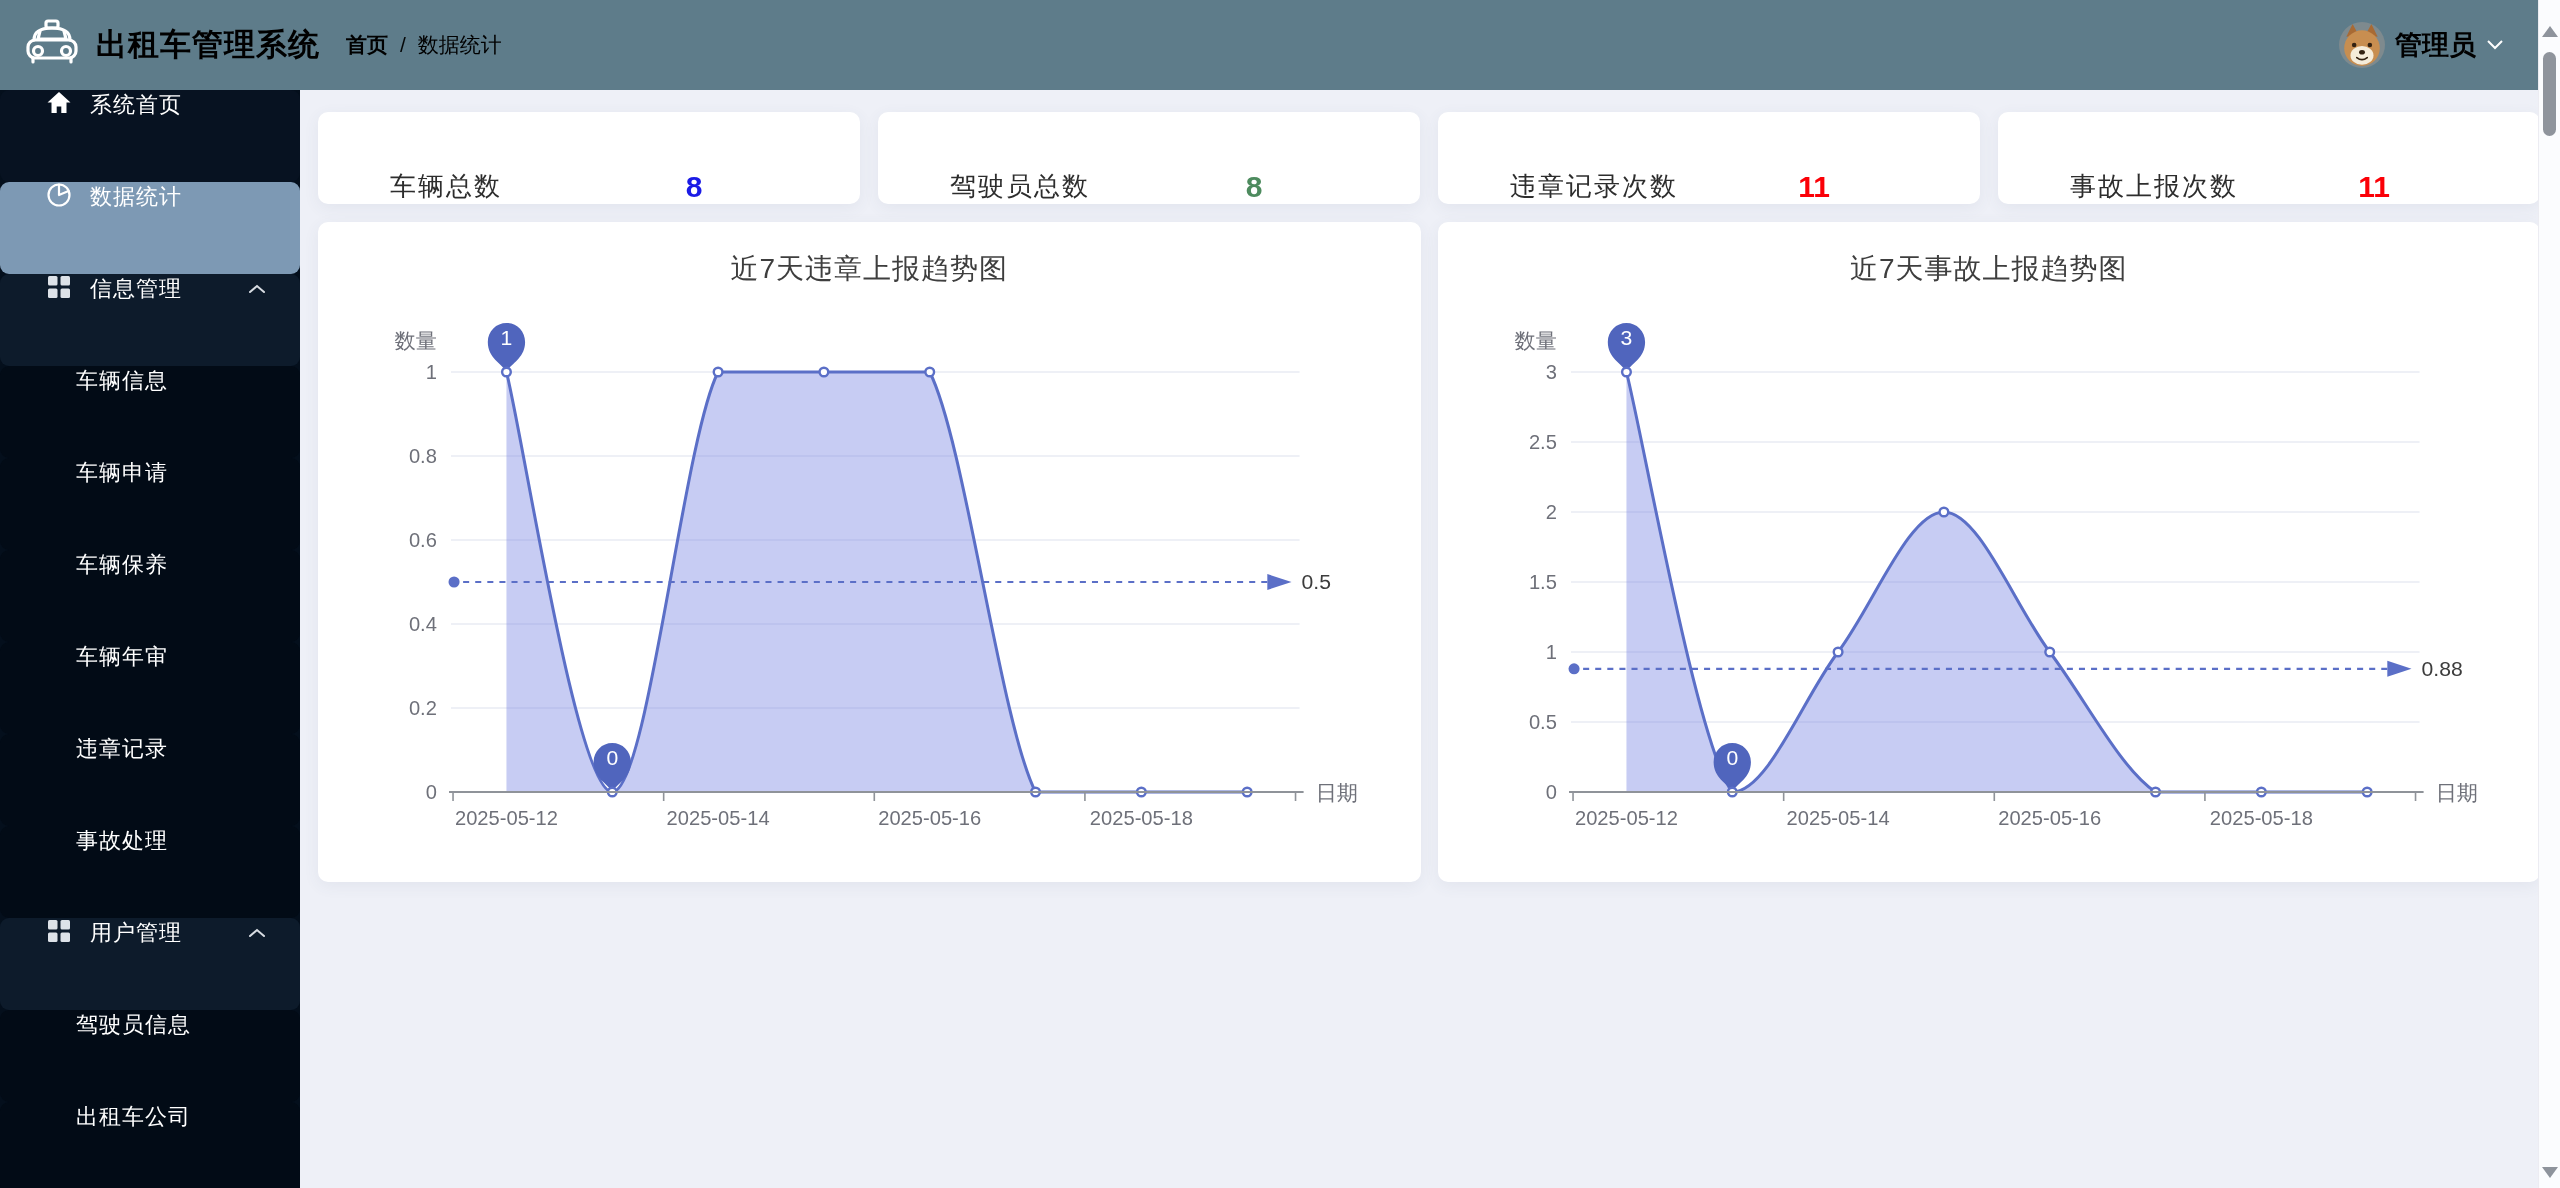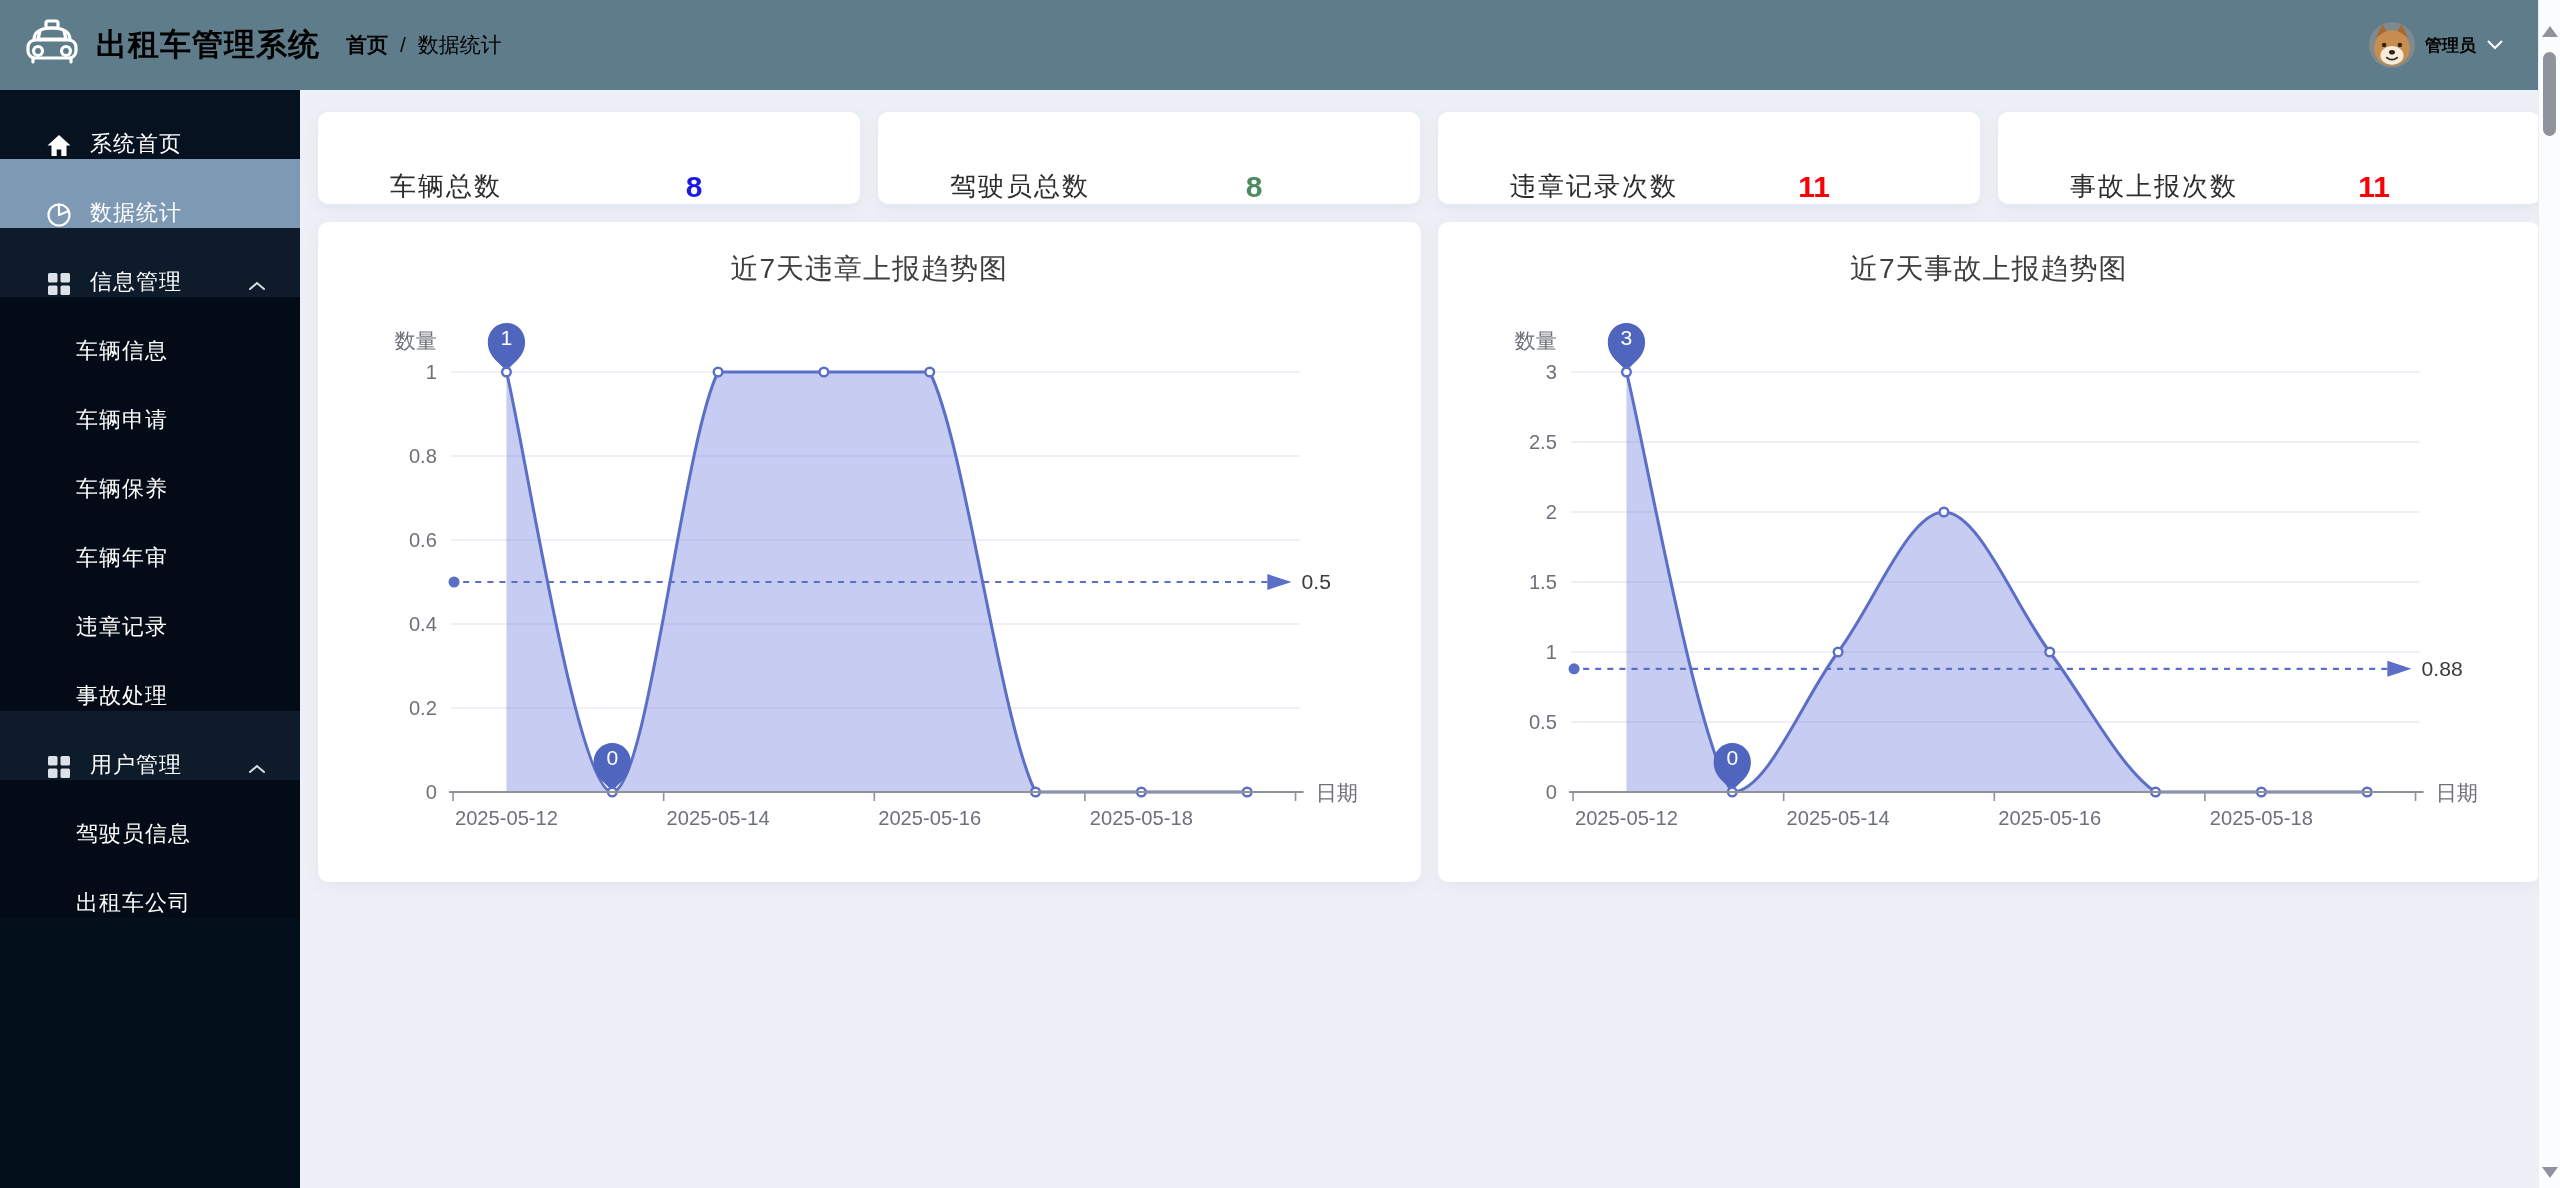--- a/index.html
+++ b/index.html
@@ -15,27 +15,27 @@
     background:var(--header-bg,#5e7c8a);
     display:flex; align-items:center; color:#000000; z-index:2;
   }
   .logo-icon { margin-left:24px; flex:0 0 auto; }
   .app-title { margin-left:16px; font-size:31px; font-weight:bold; letter-spacing:1px; }
   .breadcrumb { display:flex; align-items:center; margin-left:26px; font-size:21px; gap:12px; }
   .crumb-home { font-weight:bold; cursor:pointer; }
   .crumb-sep { opacity:.95; }
   .user-box { margin-left:auto; margin-right:56px; display:flex; align-items:center; gap:10px; cursor:pointer; }
   .avatar { width:46px; height:46px; border-radius:50%; overflow:hidden; flex:0 0 auto; }
-  .user-name { font-size:17px; font-weight:bold;font-family:Liberation Mono, monospace; }
+  .user-name { font-size:27px; font-weight:bold;font-family:Liberation Mono, monospace; }
   
   .sidebar {
     position:absolute; top:90px; left:0; bottom:0; width:300px;
     background:var(--sidebar-bg,#040f1c); z-index:1; overflow:hidden;
   }
-  .side-item { height:69px; display:flex; align-items:flex-end; color:#fff; font-size:22px; cursor:pointer; }
+  .side-item { height:92px; display:flex; align-items:flex-start; color:#fff; font-size:22px; cursor:pointer;border-radius:9px; }
   .side-item .mi-icon { width:26px; height:26px; margin-left:46px; flex:0 0 auto; }
   .side-item .mi-label { margin-left:18px; letter-spacing:1px; }
   .side-item.type-sub { background:#020b16; }
   .side-item.type-sub .mi-label { margin-left:76px; }
   .side-item.type-top { background:#071221; }
   .side-item.type-group { background:#0d1b2b; }
   .side-item.active { background:var(--sidebar-active,#7d99b4); }
   .mi-chevron { margin-left:auto; margin-right:34px; }
   
   .main { position:absolute; left:300px; top:90px; right:0; bottom:0; padding:22px 20px 0 18px; }

